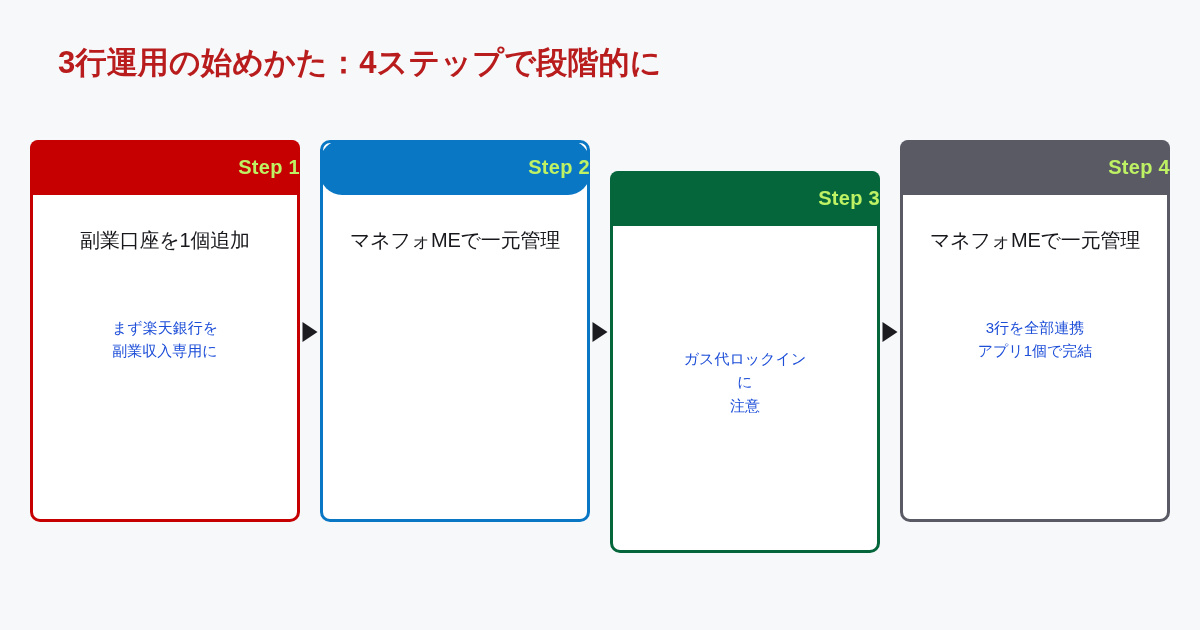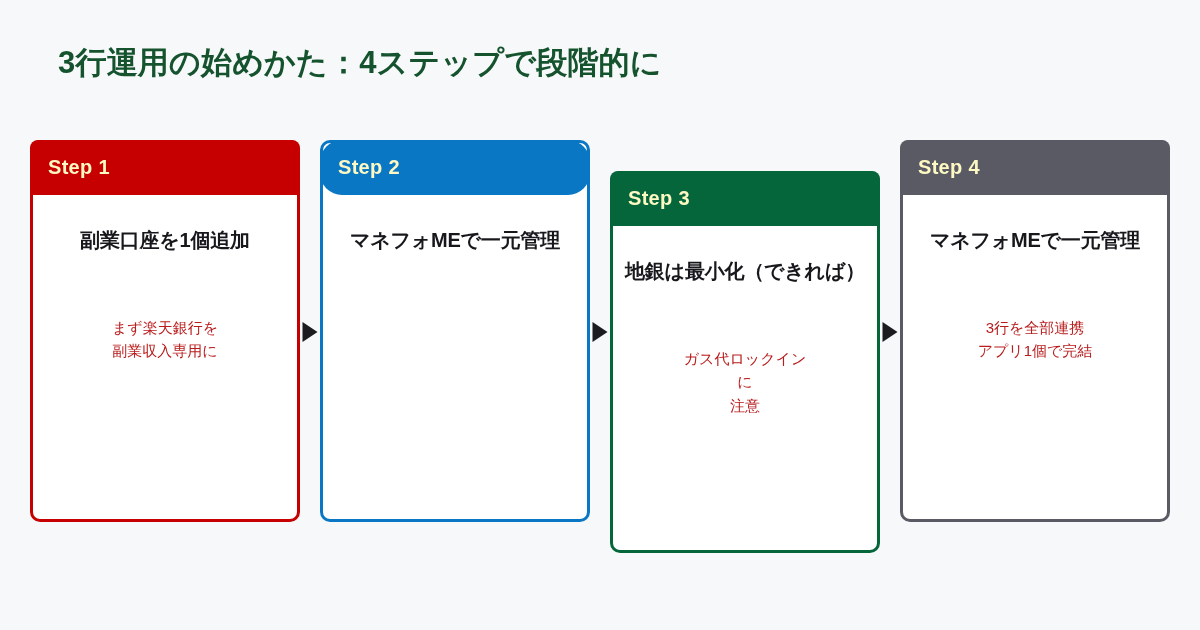--- a/index.html
+++ b/index.html
@@ -51,54 +51,54 @@
     position: relative;
   }
 
   .card-header {
     height: 55px;
     min-height: 55px;
     margin: -3px -3px 0 -3px;
     border-radius: 8px 8px 0 0;
     display: flex;
     align-items: center;
-    justify-content: flex-start;
-    color: #fef9c3;
+    justify-content: flex-end;
+    color: #bef264;
     font-size: 20px;
     font-weight: bold;
     letter-spacing: 0.3px;
     padding-left: 18px;
   }
 
   .card-body {
     flex: 1;
     display: flex;
     flex-direction: column;
     align-items: center;
     position: relative;
   }
 
   .card-title {
     margin-top: 32px;
     font-size: 20px;
-    font-weight: bold;
+    font-weight: normal;
     color: #17171c;
     text-align: center;
     white-space: nowrap;
     letter-spacing: -0.2px;
   }
 
   .card-subtitle {
     position: absolute;
     top: 121px;
     left: 50%;
     transform: translateX(-50%);
     font-size: 15px;
     font-weight: normal;
-    color: #b91c1c;
+    color: #1d4ed8;
     text-align: center;
     line-height: 1.55;
     white-space: pre-line;
   }
 
   .arrow-gap {
     width: 20px;
     min-width: 20px;
     position: relative;
   }
@@ -111,21 +111,21 @@
     width: 0;
     height: 0;
     border-top: 10px solid transparent;
     border-bottom: 10px solid transparent;
     border-left: 15px solid #1b1b20;
   }
 </style>
 </head>
 <body style="background: rgb(247, 248, 250);">
 
-<div class="page-title" style="color: #14532d;">3行運用の始めかた：4ステップで段階的に</div>
+<div class="page-title" style="color: #b91c1c;">3行運用の始めかた：4ステップで段階的に</div>
 
 <div class="flow">
 
   <div class="card" style="border-color: rgb(198, 0, 0);">
     <div class="card-header" style="background: rgb(198, 0, 0);">
       <span>Step 1</span>
     </div>
     <div class="card-body">
       <div class="card-title">副業口座を1個追加</div>
       <div class="card-subtitle">まず楽天銀行を
@@ -148,21 +148,20 @@
 
   <div class="arrow-gap">
     <div class="arrow-icon" style="border-left-color: rgb(27, 27, 32);"></div>
   </div>
 
   <div class="card" style="border-color: rgb(4, 102, 58); margin-top: 31px;">
     <div class="card-header" style="background: rgb(4, 102, 58);">
       <span>Step 3</span>
     </div>
     <div class="card-body">
-      <div class="card-title">地銀は最小化（できれば）</div>
       <div class="card-subtitle">ガス代ロックインに
 注意</div>
     </div>
   </div>
 
   <div class="arrow-gap">
     <div class="arrow-icon" style="border-left-color: rgb(27, 27, 32);"></div>
   </div>
 
   <div class="card" style="border-color: rgb(90, 90, 100);">

